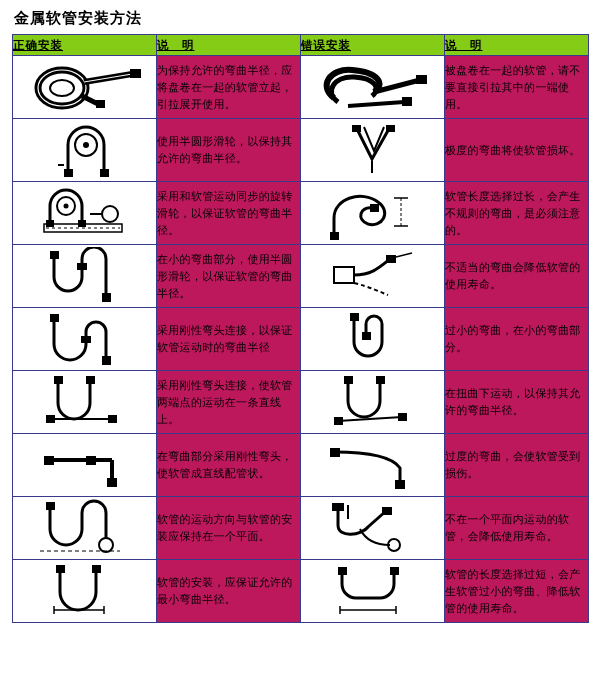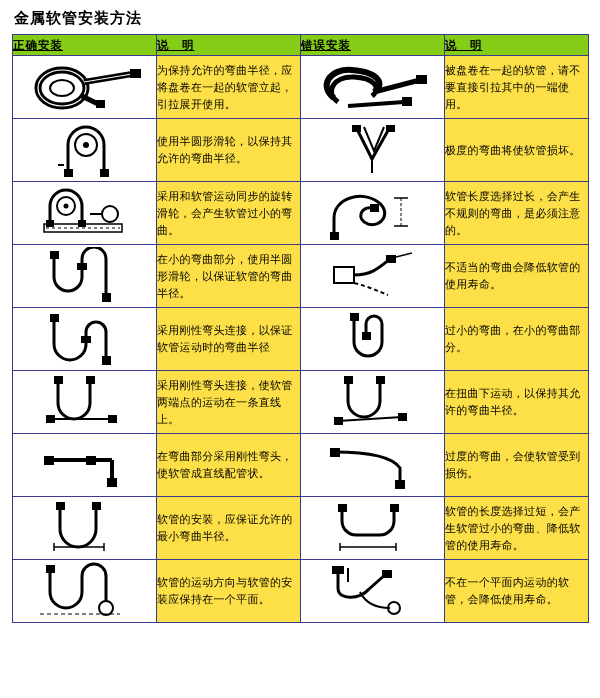--- a/index.html
+++ b/index.html
@@ -50,21 +50,21 @@
     color: #000;
     text-decoration: underline;
   }
   td.fig {
     background: #ffffff;
     text-align: center;
     vertical-align: middle;
     height: 62px;
   }
   td.desc {
-    background: #fde047;
+    background: #be185d;
     font-size: 11px;
     line-height: 17px;
     padding: 4px 6px;
     text-align: left;
     letter-spacing: 0.3px;
   }
   .col-fig { width: 144px; }
   .col-desc { width: 144px; }
   svg { display: block; margin: 0 auto; }
 </style>
@@ -150,21 +150,21 @@
             <circle cx="46" cy="22" r="9" fill="none" stroke="#000" stroke-width="2"></circle>
             <circle cx="46" cy="22" r="2.5" fill="#000"></circle>
             <rect x="24" y="40" width="78" height="8" fill="none" stroke="#000" stroke-width="1.5"></rect>
             <path d="M26 44 L100 44" stroke="#000" stroke-width="1" stroke-dasharray="3 3"></path>
             <rect x="58" y="36" width="8" height="7" fill="#000"></rect>
             <rect x="26" y="36" width="8" height="7" fill="#000"></rect>
             <circle cx="90" cy="30" r="8" fill="none" stroke="#000" stroke-width="2"></circle>
             <path d="M82 30 L70 30" stroke="#000" stroke-width="2"></path>
           </svg>
         </td>
-        <td class="desc">采用和软管运动同步的旋转滑轮，会产生软管过小的弯曲。</td>
+        <td class="desc">采用和软管运动同步的旋转滑轮，以保证软管的弯曲半径。</td>
         <td class="fig">
           <svg width="130" height="58" viewBox="0 0 130 58">
             <path d="M26 50 L26 34 C26 14 54 6 70 18 C84 28 74 44 60 40 C48 36 52 22 64 24" fill="none" stroke="#000" stroke-width="3"></path>
             <rect x="22" y="48" width="9" height="8" fill="#000"></rect>
             <rect x="62" y="20" width="9" height="8" fill="#000"></rect>
             <path d="M86 14 L100 14" stroke="#000" stroke-width="1.5"></path>
             <path d="M86 42 L100 42" stroke="#000" stroke-width="1.5"></path>
             <path d="M93 14 L93 42" stroke="#000" stroke-width="1" stroke-dasharray="3 2"></path>
           </svg>
         </td>
@@ -250,45 +250,20 @@
         </td>
         <td class="desc">在弯曲部分采用刚性弯头，使软管成直线配管状。</td>
         <td class="fig">
           <svg width="130" height="58" viewBox="0 0 130 58">
             <path d="M26 16 C60 16 84 20 92 32 L92 46" fill="none" stroke="#000" stroke-width="3"></path>
             <rect x="22" y="12" width="10" height="9" fill="#000"></rect>
             <rect x="87" y="44" width="10" height="9" fill="#000"></rect>
           </svg>
         </td>
         <td class="desc">过度的弯曲，会使软管受到损伤。</td>
-      </tr>
-
-      <tr>
-        <td class="fig">
-          <svg width="130" height="58" viewBox="0 0 130 58">
-            <path d="M40 6 L40 30 A18 18 0 0 0 76 30 L76 6" fill="none" stroke="#000" stroke-width="3"></path>
-            <rect x="36" y="3" width="9" height="8" fill="#000"></rect>
-            <rect x="72" y="3" width="9" height="8" fill="#000"></rect>
-            <path d="M34 48 L84 48" stroke="#000" stroke-width="1.5"></path>
-            <path d="M34 44 L34 52" stroke="#000" stroke-width="1.5"></path>
-            <path d="M84 44 L84 52" stroke="#000" stroke-width="1.5"></path>
-          </svg>
-        </td>
-        <td class="desc">软管的安装，应保证允许的最小弯曲半径。</td>
-        <td class="fig">
-          <svg width="130" height="58" viewBox="0 0 130 58">
-            <path d="M34 10 L34 22 A14 14 0 0 0 48 36 L72 36 A14 14 0 0 0 86 22 L86 10" fill="none" stroke="#000" stroke-width="3"></path>
-            <rect x="30" y="5" width="9" height="8" fill="#000"></rect>
-            <rect x="82" y="5" width="9" height="8" fill="#000"></rect>
-            <path d="M32 48 L88 48" stroke="#000" stroke-width="1.5"></path>
-            <path d="M32 44 L32 52" stroke="#000" stroke-width="1.5"></path>
-            <path d="M88 44 L88 52" stroke="#000" stroke-width="1.5"></path>
-          </svg>
-        </td>
-        <td class="desc">软管的长度选择过短，会产生软管过小的弯曲、降低软管的使用寿命。</td>
       </tr>
 
       <tr>
         <td class="fig">
           <svg width="130" height="58" viewBox="0 0 130 58">
             <path d="M30 6 L30 30 A16 16 0 0 0 62 30 L62 14 A12 12 0 0 1 86 14 L86 40" fill="none" stroke="#000" stroke-width="3"></path>
             <rect x="26" y="3" width="9" height="8" fill="#000"></rect>
             <circle cx="86" cy="46" r="7" fill="none" stroke="#000" stroke-width="2"></circle>
             <path d="M20 52 L100 52" stroke="#000" stroke-width="1" stroke-dasharray="4 3"></path>
           </svg>
@@ -301,15 +276,40 @@
             <path d="M30 26 C30 40 54 36 60 28 L78 12" fill="none" stroke="#000" stroke-width="3"></path>
             <rect x="74" y="8" width="10" height="8" fill="#000"></rect>
             <path d="M52 30 C58 42 70 46 82 46" fill="none" stroke="#000" stroke-width="2"></path>
             <circle cx="86" cy="46" r="6" fill="none" stroke="#000" stroke-width="2"></circle>
             <path d="M40 6 L40 20" stroke="#000" stroke-width="2"></path>
           </svg>
         </td>
         <td class="desc">不在一个平面内运动的软管，会降低使用寿命。</td>
       </tr>
 
+      <tr>
+        <td class="fig">
+          <svg width="130" height="58" viewBox="0 0 130 58">
+            <path d="M40 6 L40 30 A18 18 0 0 0 76 30 L76 6" fill="none" stroke="#000" stroke-width="3"></path>
+            <rect x="36" y="3" width="9" height="8" fill="#000"></rect>
+            <rect x="72" y="3" width="9" height="8" fill="#000"></rect>
+            <path d="M34 48 L84 48" stroke="#000" stroke-width="1.5"></path>
+            <path d="M34 44 L34 52" stroke="#000" stroke-width="1.5"></path>
+            <path d="M84 44 L84 52" stroke="#000" stroke-width="1.5"></path>
+          </svg>
+        </td>
+        <td class="desc">软管的安装，应保证允许的最小弯曲半径。</td>
+        <td class="fig">
+          <svg width="130" height="58" viewBox="0 0 130 58">
+            <path d="M34 10 L34 22 A14 14 0 0 0 48 36 L72 36 A14 14 0 0 0 86 22 L86 10" fill="none" stroke="#000" stroke-width="3"></path>
+            <rect x="30" y="5" width="9" height="8" fill="#000"></rect>
+            <rect x="82" y="5" width="9" height="8" fill="#000"></rect>
+            <path d="M32 48 L88 48" stroke="#000" stroke-width="1.5"></path>
+            <path d="M32 44 L32 52" stroke="#000" stroke-width="1.5"></path>
+            <path d="M88 44 L88 52" stroke="#000" stroke-width="1.5"></path>
+          </svg>
+        </td>
+        <td class="desc">软管的长度选择过短，会产生软管过小的弯曲、降低软管的使用寿命。</td>
+      </tr>
+
     </tbody>
   </table>
 </div>
 
 </body></html>

